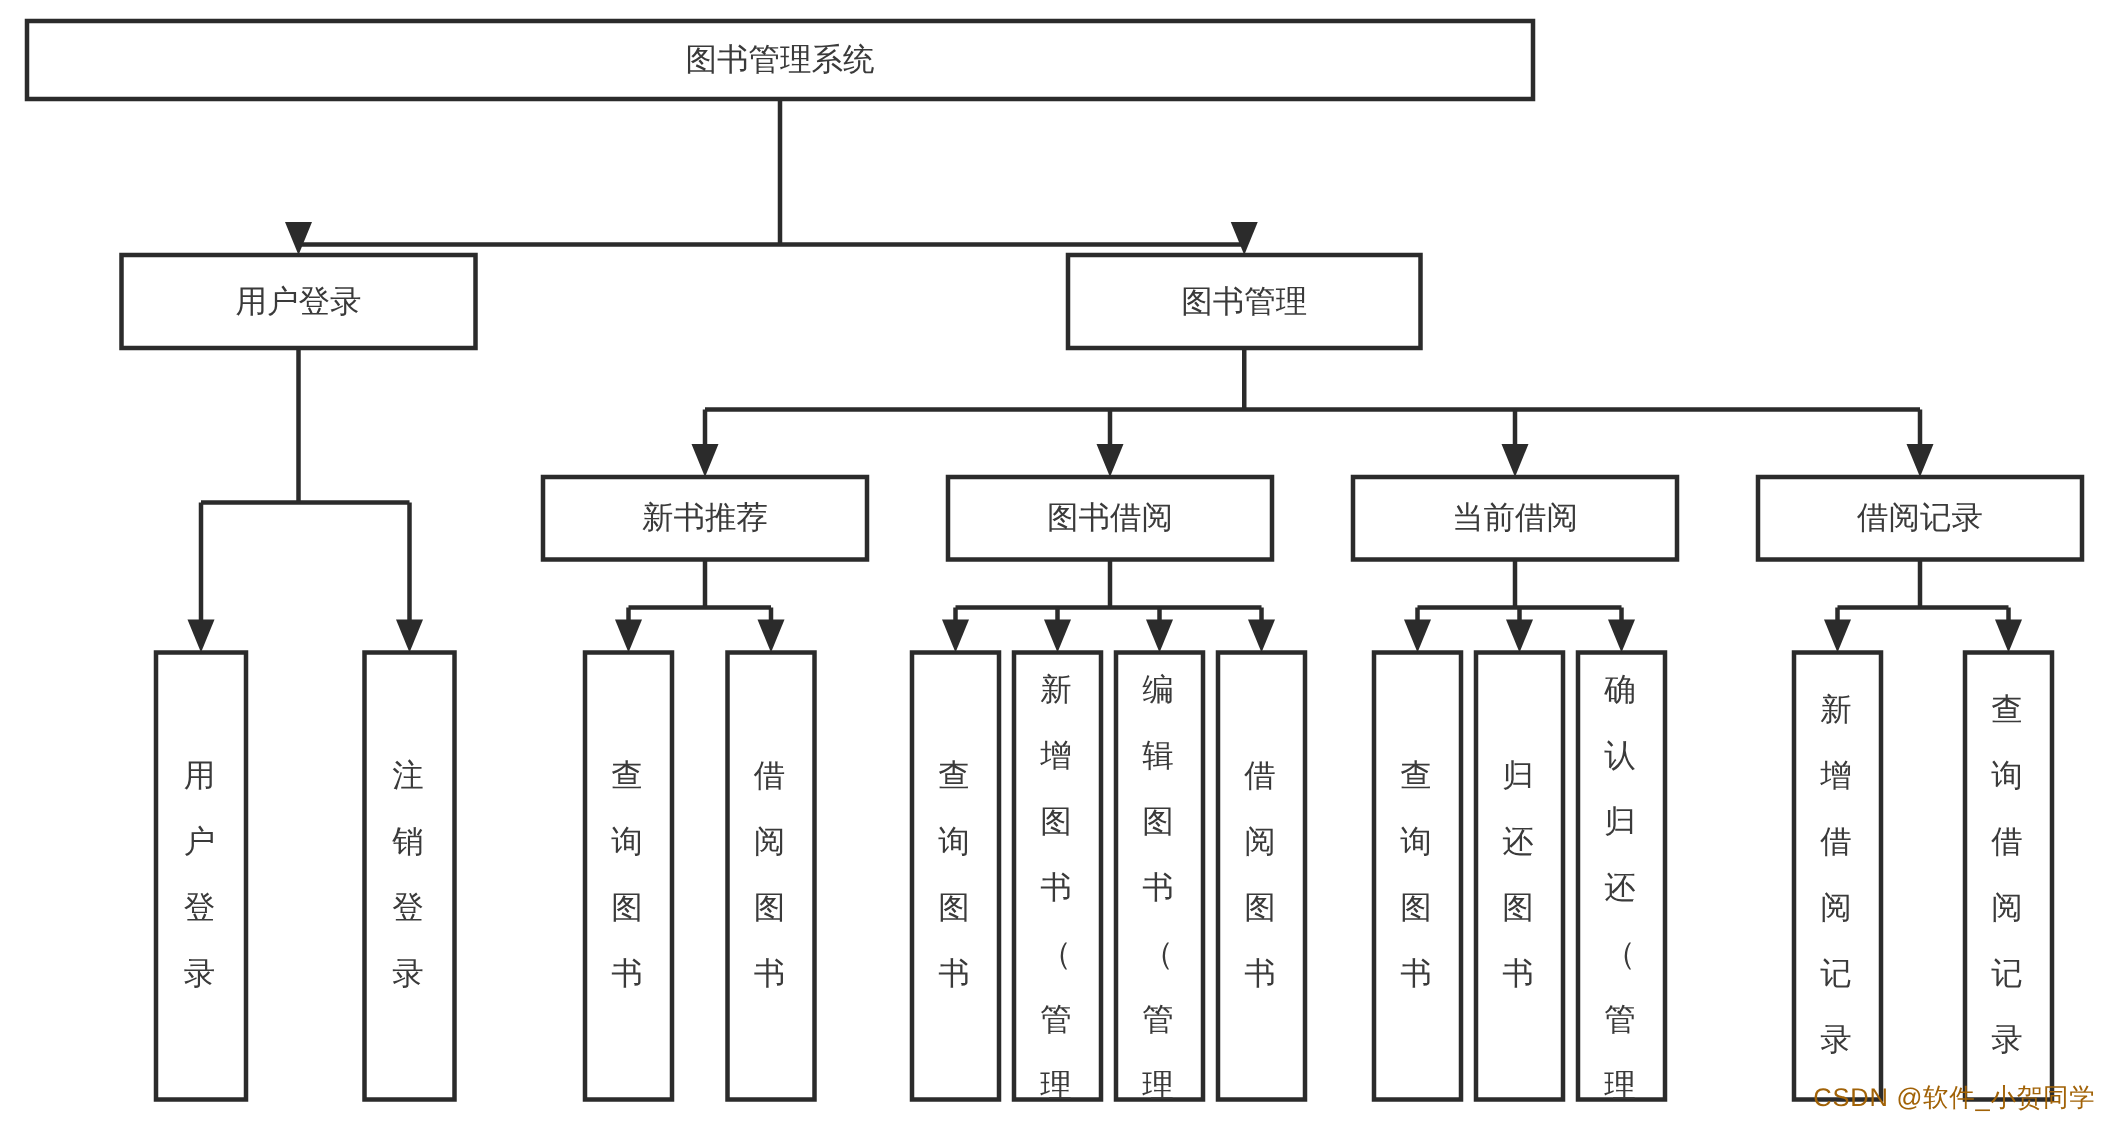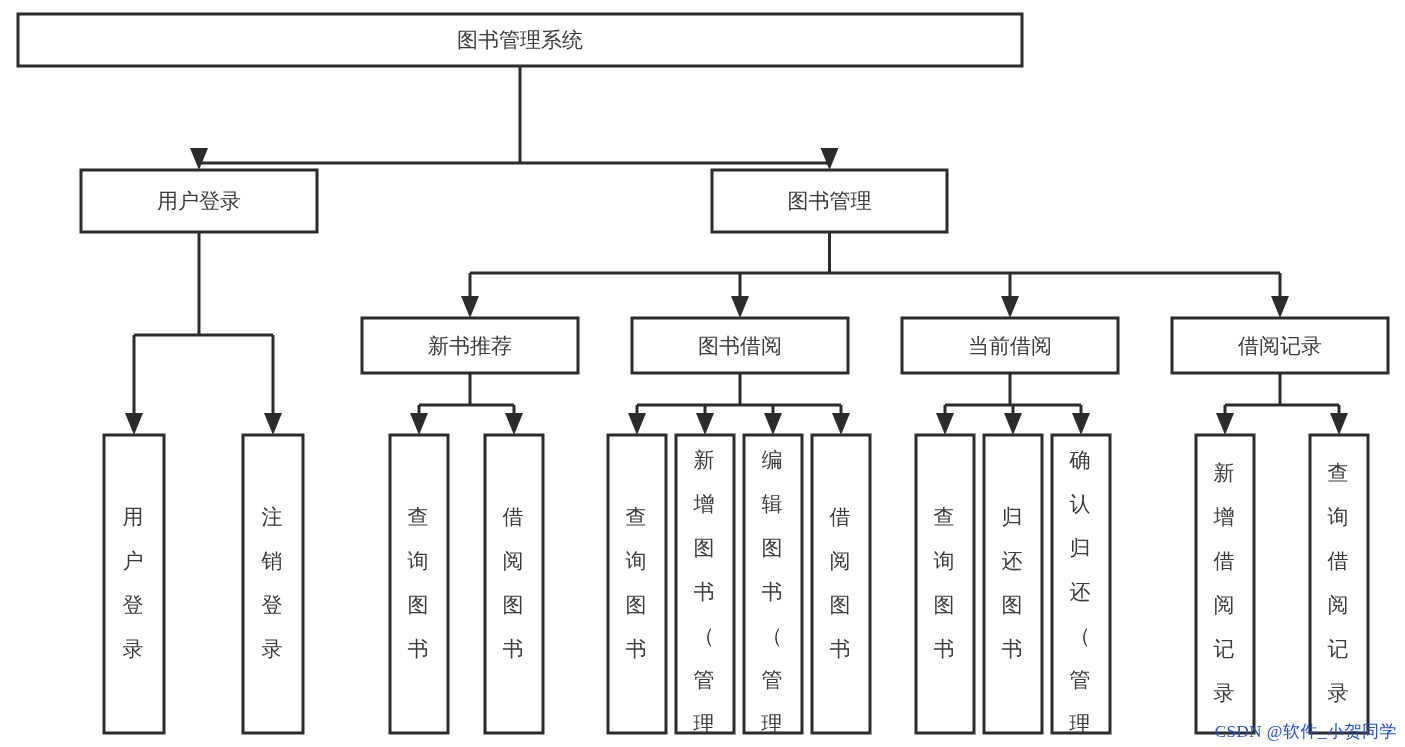--- a/index.html
+++ b/index.html
@@ -53,23 +53,23 @@
     font-size: 21px;
     text-anchor: middle;
     dominant-baseline: middle;
     letter-spacing: 2px;
     white-space: pre;
   }
   .watermark {
     position: absolute;
     right: 8px;
     bottom: 4px;
-    font-family: Liberation Serif, serif;
+    font-family: Liberation Sans, sans-serif;
     font-size: 17px;
-    color: #1d4ed8;
+    color: #a16207;
     letter-spacing: 0.5px;
     user-select: none;
     pointer-events: none;
   }
 </style>
 </head>
 <body>
 
 <div id="diagram-root">
   <svg id="tree-svg" viewBox="0 0 1405 747">

